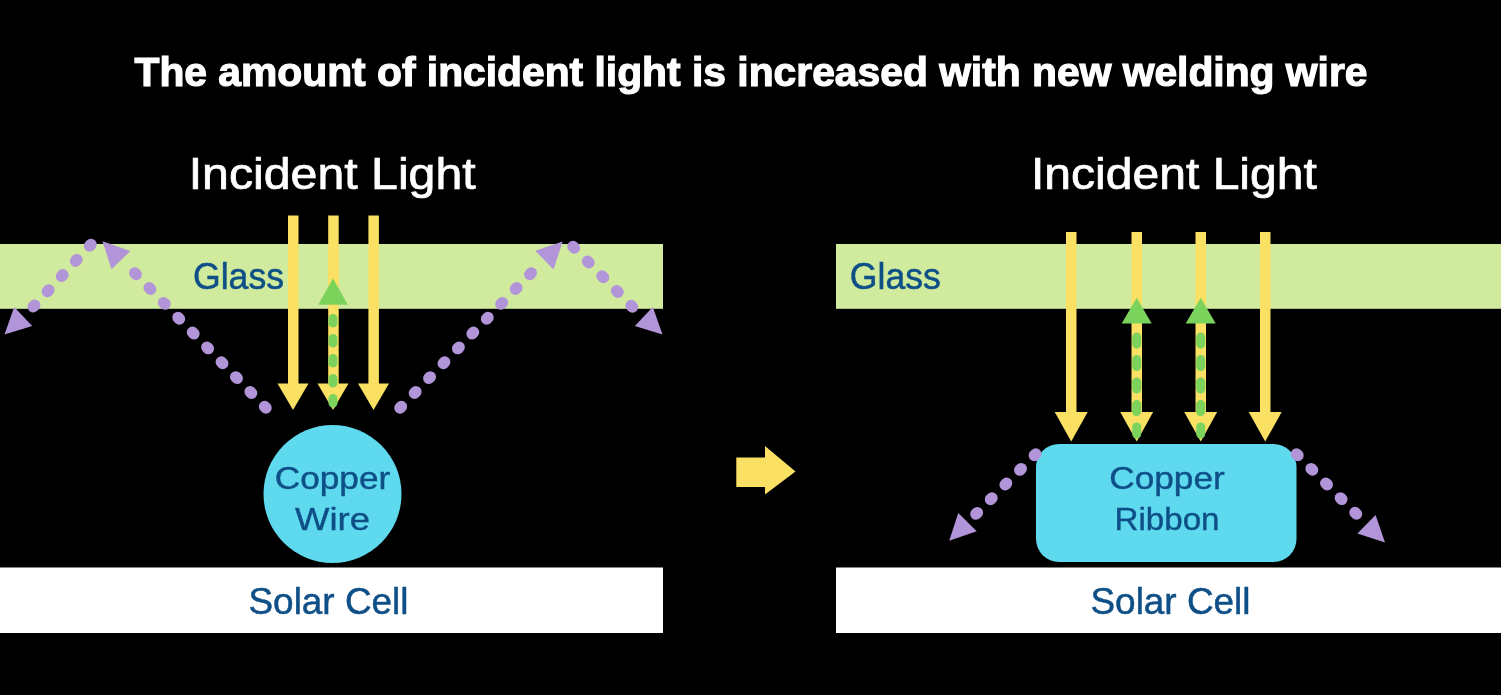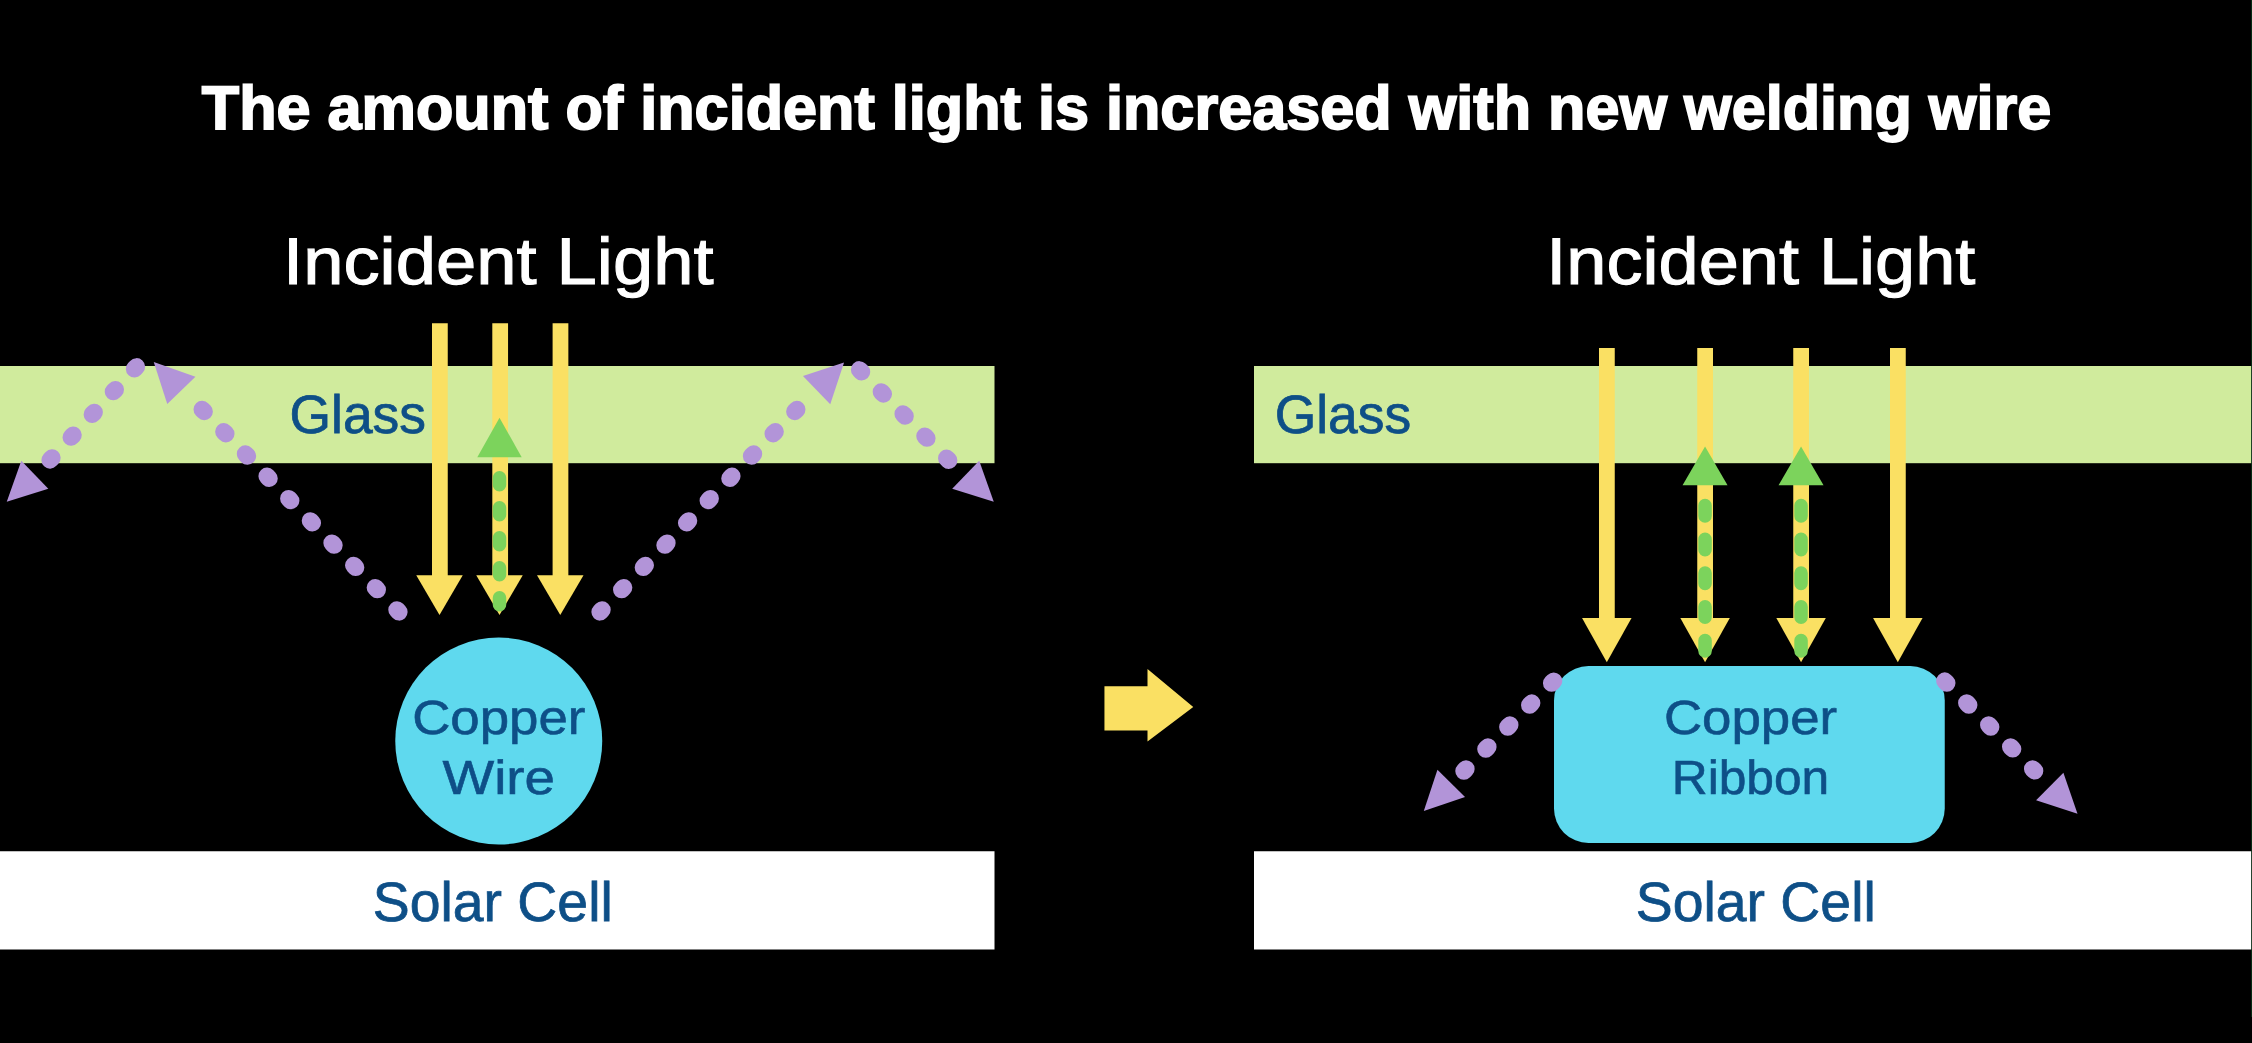--- a/index.html
+++ b/index.html
@@ -1,16 +1,16 @@
 <!DOCTYPE html>
 <html><head>
 <meta charset="utf-8">
 <style>
   html,body{margin:0;padding:0;background:#000;}
-  #canvas{position:relative;width:1501px;height:695px;background:#22c55e;overflow:hidden;}
+  #canvas{position:relative;width:1501px;height:695px;background:#ec4899;overflow:hidden;}
   svg text{font-family:"Liberation Sans", sans-serif;}
 </style>
 </head>
 <body>
 <div id="canvas">
 <svg width="1501" height="695" viewBox="0 0 1501 695">
   <rect x="0" y="0" width="1501" height="695" fill="#000000"></rect>
 
   <rect x="0" y="244" width="663" height="64.8" fill="#d0eb9d"></rect>
   <rect x="0" y="567.5" width="663" height="65.5" fill="#ffffff"></rect>

